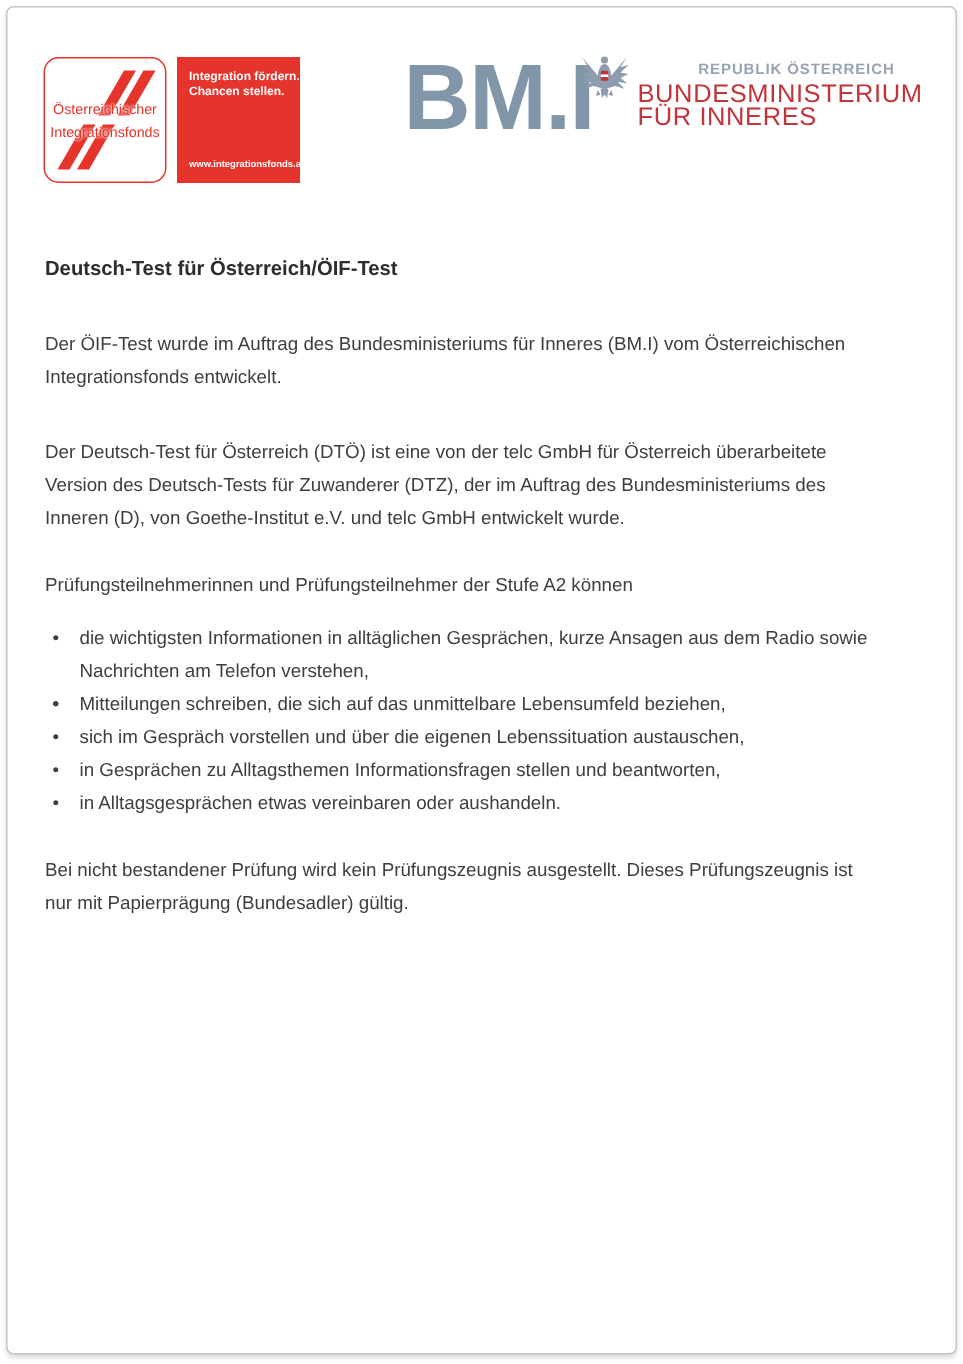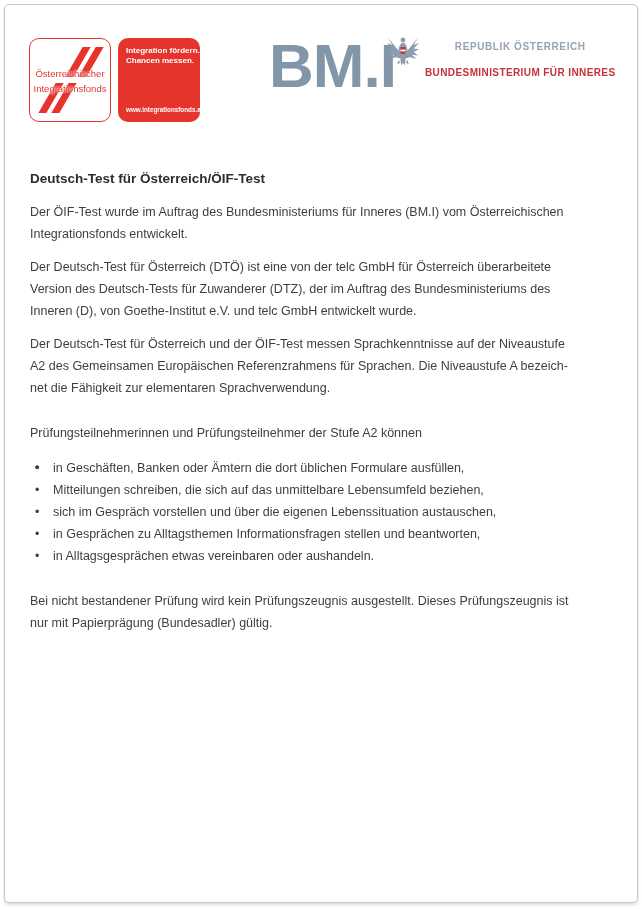--- a/index.html
+++ b/index.html
@@ -32,51 +32,51 @@
   .oif-text {
     position:absolute; left:0; top:27px; width:100%;
     text-align:center; color:#e5342b;
     font-size:9.5px; line-height:15px;
     text-shadow:0 0 2px #fff,0 0 2px #fff;
   }
 
   .oif-claim-box {
     position:absolute; left:113px; top:33px;
     width:82px; height:84px;
-    background:#e5342b; border-radius:10px;
+    background:#e5342b; border-radius:0;
     color:#ffffff;
   }
   .claim-line { position:absolute; left:8px; font-size:8px; font-weight:bold; line-height:10px; }
   .claim-1 { top:8px; }
   .claim-2 { top:18px; }
   .claim-url { position:absolute; left:8px; bottom:9px; font-size:6.3px; font-weight:bold; }
 
   .bmi-wordmark {
     position:absolute; left:264px; top:36px;
     font-size:62px; font-weight:bold; letter-spacing:-1px;
     color:#8296aa; line-height:50px;
   }
   .eagle { position:absolute; left:382px; top:29px; }
   .ministry-block { position:absolute; left:420px; top:35px; }
   .republic-line {
     font-size:10px; font-weight:bold; letter-spacing:.6px;
     color:#96a4b3; line-height:13px;text-align:center;
   }
   .ministry-line {
-    font-size:10px; font-weight:bold; letter-spacing:.4px;
-    color:#c2333a; line-height:15px; margin-top:12px;
+    font-size:17px; font-weight:normal; letter-spacing:.4px;
+    color:#c2333a; line-height:15px; margin-top:2px;
   }
 
   
   .doc { padding:0 25px; color:#3e3e3e; font-size:12.5px; line-height:22px; }
   .doc-title {
     margin-top:46px; text-align:left;
     font-size:13.5px; font-weight:bold; color:#2d2d2d;
   }
-  .para { white-space:pre-line; margin-top:11px; }
+  .para { white-space:pre-line; margin-top:28px; }
   .para.first { }
   .para.gap-large { margin-top:23px; }
   ul.points { list-style:none; margin-top:13px; }
   ul.points li { position:relative; padding-left:23px; white-space:pre-line; }
   ul.points .marker { position:absolute; left:5px; top:0; }
 </style>
 </head>
 <body>
 
 <div class="page">
@@ -89,21 +89,21 @@
       <div class="slash s3"></div>
       <div class="slash s4"></div>
       <div class="oif-text">
         <div>Österreichischer</div>
         <div>Integrationsfonds</div>
       </div>
     </div>
 
     <div class="oif-claim-box">
       <div class="claim-line claim-1">Integration fördern.</div>
-      <div class="claim-line claim-2">Chancen messen.</div>
+      <div class="claim-line claim-2">Chancen stellen.</div>
       <div class="claim-url">www.integrationsfonds.at</div>
     </div>
 
     <div class="bmi-wordmark">BM.I</div>
 
     <div class="eagle">
       <svg width="32" height="36" viewBox="0 0 36 38" xmlns="http://www.w3.org/2000/svg">
         <g fill="#8d9dad">
           <circle cx="18" cy="5.5" r="2.7"></circle>
           <polygon points="17,22 1,3 6,11 0,9 6,15 0,16 6,19 1,23 8,22 3,27 10,25 17,27"></polygon>
@@ -129,30 +129,28 @@
 
     <div class="doc-title">Deutsch-Test für Österreich/ÖIF-Test</div>
 
     <p class="para first">Der ÖIF-Test wurde im Auftrag des Bundesministeriums für Inneres (BM.I) vom Österreichischen
 Integrationsfonds entwickelt.</p>
 
     <p class="para">Der Deutsch-Test für Österreich (DTÖ) ist eine von der telc GmbH für Österreich überarbeitete
 Version des Deutsch-Tests für Zuwanderer (DTZ), der im Auftrag des Bundesministeriums des
 Inneren (D), von Goethe-Institut e.V. und telc GmbH entwickelt wurde.</p>
 
-    <p class="para">Der Deutsch-Test für Österreich und der ÖIF-Test messen Sprachkenntnisse auf der Niveaustufe
-A2 des Gemeinsamen Europäischen Referenzrahmens für Sprachen. Die Niveaustufe A bezeich-
-net die Fähigkeit zur elementaren Sprachverwendung.</p>
 
     <p class="para gap-large">Prüfungsteilnehmerinnen und Prüfungsteilnehmer der Stufe A2 können</p>
 
     <ul class="points">
+      <li><span class="marker">•</span><span>die wichtigsten Informationen in alltäglichen Gesprächen, kurze Ansagen aus dem Radio sowie
+Nachrichten am Telefon verstehen,</span></li>
       <li><span class="marker">•</span></li>
       <li><span class="marker">•</span></li>
-      <li><span class="marker">•</span><span>in Geschäften, Banken oder Ämtern die dort üblichen Formulare ausfüllen,</span></li>
       <li><span class="marker">•</span><span>Mitteilungen schreiben, die sich auf das unmittelbare Lebensumfeld beziehen,</span></li>
       <li><span class="marker">•</span><span>sich im Gespräch vorstellen und über die eigenen Lebenssituation austauschen,</span></li>
       <li><span class="marker">•</span><span>in Gesprächen zu Alltagsthemen Informationsfragen stellen und beantworten,</span></li>
       <li><span class="marker">•</span><span>in Alltagsgesprächen etwas vereinbaren oder aushandeln.</span></li>
     </ul>
 
     <p class="para gap-large">Bei nicht bestandener Prüfung wird kein Prüfungszeugnis ausgestellt. Dieses Prüfungszeugnis ist
 nur mit Papierprägung (Bundesadler) gültig.</p>
 
   </div>

